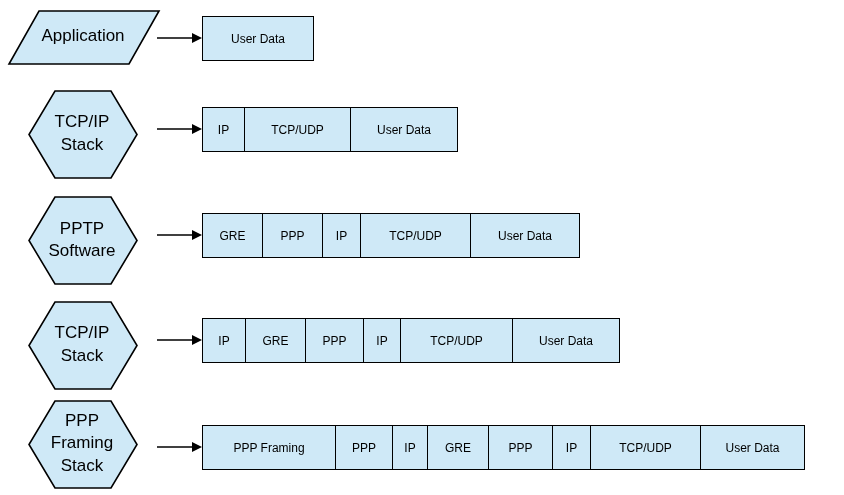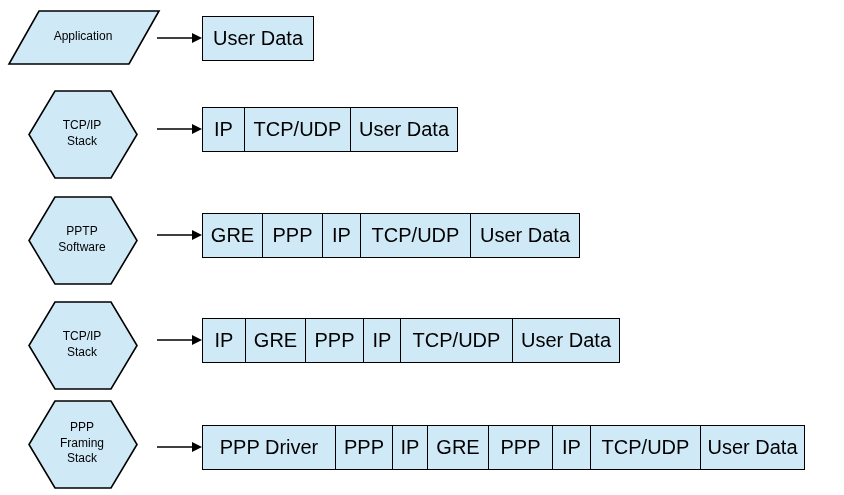--- a/index.html
+++ b/index.html
@@ -36,21 +36,21 @@
   }
   .shape-label {
     position: absolute;
     left: 0;
     top: 0;
     display: flex;
     flex-direction: column;
     align-items: center;
     justify-content: center;
     text-align: center;
-    font-size: 12px;
+    font-size: 17px;
     color: #000000;
     line-height: 1.30;
     white-space: nowrap;
     pointer-events: none;
   }
   .shape-label span { display: block; }
 
   
   .arrow {
     position: absolute;
@@ -63,21 +63,21 @@
     box-sizing: border-box;
     border: 1.4px solid #000000;
     background: #cfe9f7;
     height: 45px;
   }
   .cell {
     box-sizing: border-box;
     display: flex;
     align-items: center;
     justify-content: center;
-    font-size: 20px;
+    font-size: 12px;
     color: #000000;
     background: #cfe9f7;
     border-right: 1.4px solid #000000;
     white-space: nowrap;
     padding: 0 2px;
   }
   .cell:last-child { border-right: none; }
 </style>
 </head>
 <body>
@@ -174,21 +174,21 @@
           <span>PPP</span>
           <span>Framing</span>
           <span>Stack</span>
         </div>
       </div>
       <svg width="45" height="14" class="arrow" style="left: 157px; top: 440px;">
         <line x1="0" y1="7" x2="36" y2="7" stroke="#000000" stroke-width="1.3"></line>
         <polygon points="35,2 45,7 35,12" fill="#000000"></polygon>
       </svg>
       <div class="strip" style="left: 202px; top: 425px;">
-        <div class="cell" style="width: 133px;">PPP Driver</div>
+        <div class="cell" style="width: 133px;">PPP Framing</div>
         <div class="cell" style="width: 57px;">PPP</div>
         <div class="cell" style="width: 35px;">IP</div>
         <div class="cell" style="width: 61px;">GRE</div>
         <div class="cell" style="width: 64px;">PPP</div>
         <div class="cell" style="width: 38px;">IP</div>
         <div class="cell" style="width: 110px;">TCP/UDP</div>
         <div class="cell" style="width: 103px;">User Data</div>
       </div>
     </div>
   </div>

